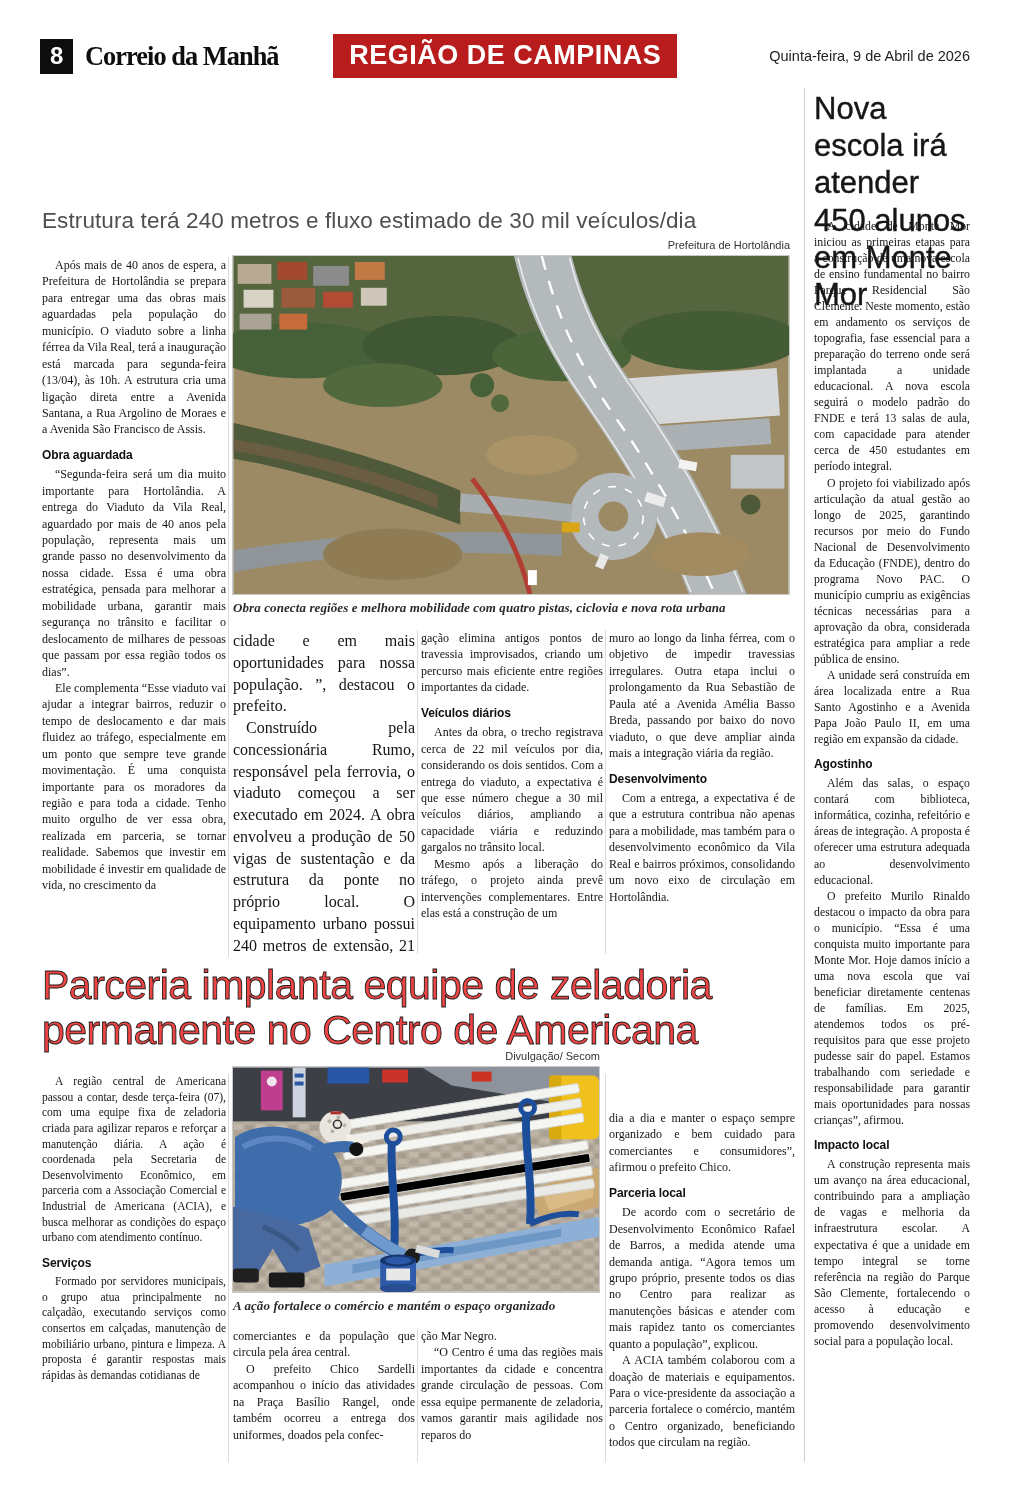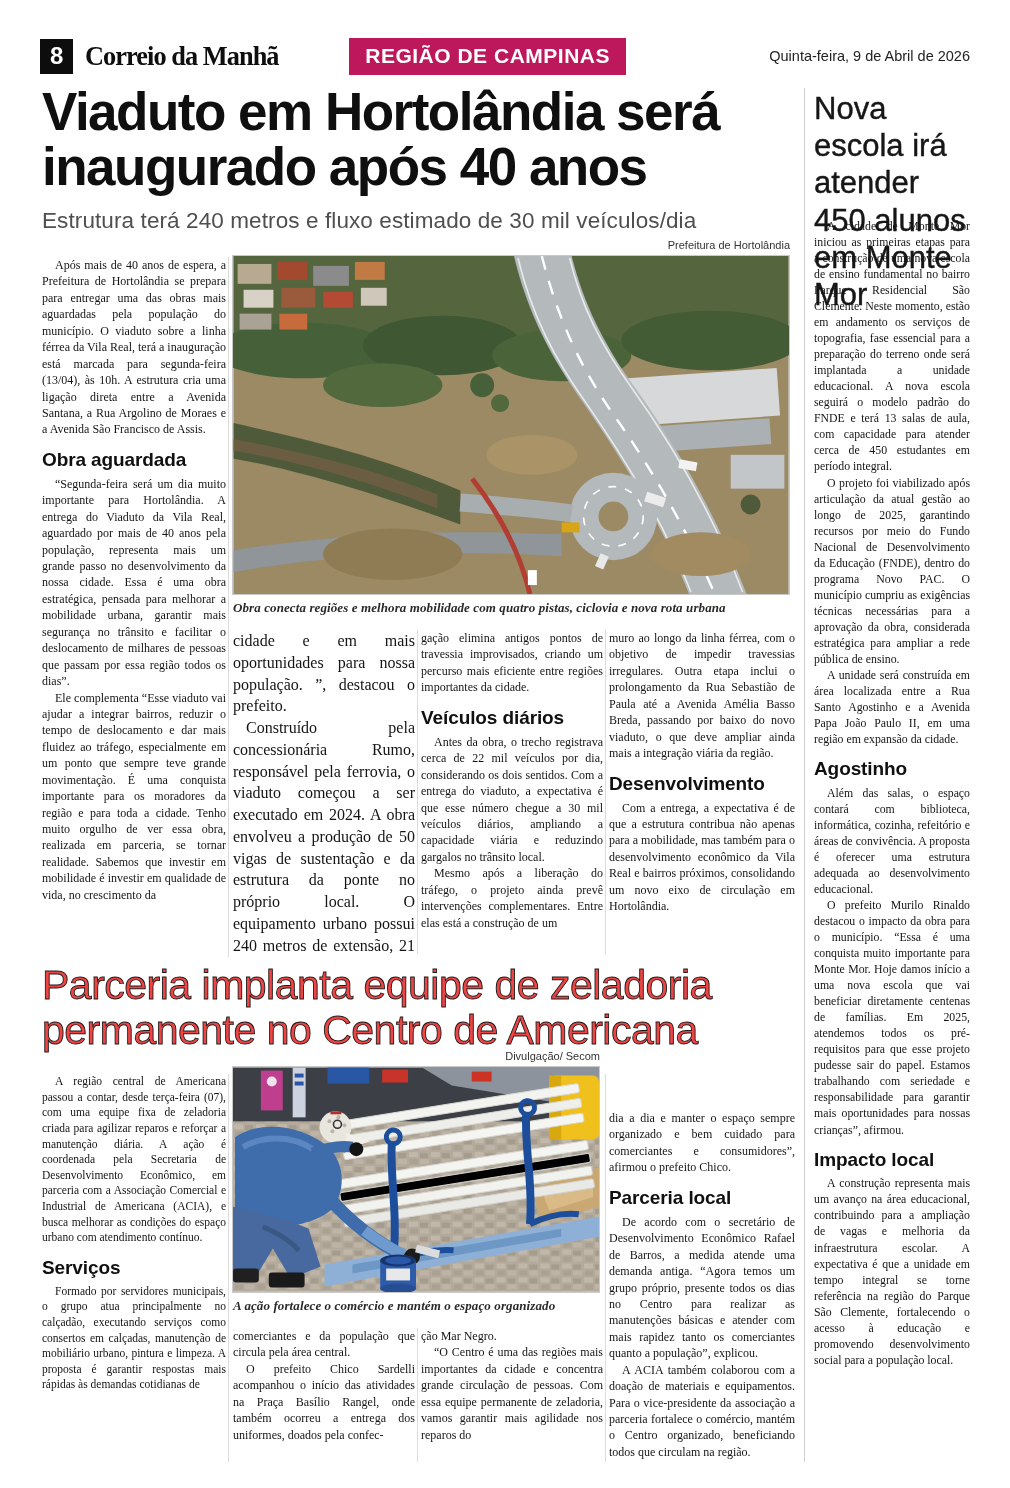--- a/index.html
+++ b/index.html
@@ -4,62 +4,61 @@
 <style>
   html,body{margin:0;padding:0;background:#e8e8e8;}
   .page{position:relative;width:1010px;height:1488px;background:#ffffff;margin:0 auto;overflow:hidden;
         font-family:"Liberation Serif","DejaVu Serif",serif;color:#161616;}
   
   .header{position:absolute;left:40px;top:37px;width:930px;height:38px;display:flex;align-items:center;}
   .pagenum{background:#0d0d0d;color:#fff;font-family:"Liberation Sans",sans-serif;font-weight:700;
            font-size:24px;line-height:1;padding:5px 10px 6px;}
   .nameplate{font-family:"Liberation Serif",serif;font-weight:700;font-size:28px;letter-spacing:-1px;
              margin-left:12px;color:#0e0e0e;transform:scaleX(.94);transform-origin:left center;white-space:nowrap;}
-  .sectionbox{background:#be185d;color:#fff;font-family:"Liberation Sans",sans-serif;font-weight:700;
-              font-size:21px;letter-spacing:.5px;padding:6px 16px 7px;margin-left:58px;white-space:nowrap;}
+  .sectionbox{background:#b91c1c;color:#fff;font-family:"Liberation Sans",sans-serif;font-weight:700;
+              font-size:27px;letter-spacing:.5px;padding:6px 16px 7px;margin-left:42px;white-space:nowrap;}
   .dateline{margin-left:auto;font-family:"Liberation Sans",sans-serif;font-size:14.5px;color:#222;white-space:nowrap;}
   
   .headline1{position:absolute;left:42px;top:84px;width:750px;font-family:"Liberation Sans",sans-serif;
              font-weight:700;font-size:53px;line-height:1.04;letter-spacing:-1.5px;color:#0f0f0f;}
   .deck{position:absolute;left:42px;top:208px;width:750px;font-family:"Liberation Sans",sans-serif;
         font-weight:400;font-size:22.5px;color:#4f4f4f;letter-spacing:.1px;}
   .sidebar-headline{position:absolute;left:814px;top:90px;width:160px;font-family:"Liberation Sans",sans-serif;
         font-weight:400;-webkit-text-stroke:.4px #161616;font-size:31px;line-height:1.2;color:#161616;}
   .headline2{position:absolute;left:42px;top:963px;width:765px;font-family:"Liberation Sans",sans-serif;
              font-weight:400;-webkit-text-stroke:.9px #1a1a1a;font-size:41px;line-height:1.1;
              letter-spacing:-.5px;color:#ef4444;}
   
   .credit{position:absolute;font-family:"Liberation Sans",sans-serif;font-size:11px;color:#333;text-align:right;}
   .photo{position:absolute;border:1px solid #c9c9c9;box-sizing:border-box;overflow:hidden;background:#ccc;}
   .caption{position:absolute;font-family:Liberation Serif, serif;font-style:italic;font-weight:700;
            font-size:13px;color:#2a2a2a;letter-spacing:.1px;}
   
   .col{position:absolute;text-align:justify;font-size:12px;line-height:1.37;color:#141414;overflow:hidden;}
   .col p{margin:0;text-indent:13px;hyphens:auto;}
   .col p.cont{text-indent:0;}
-  .col h4{font-family:"Liberation Sans",sans-serif;font-weight:700;font-size:19px;color:#101010;
+  .col h4{font-family:"Liberation Sans",sans-serif;font-weight:700;font-size:12px;color:#101010;
           margin:9px 0 3px;letter-spacing:-.1px;}
   .f115{font-size:11.5px;line-height:1.36;}
   .f117{font-size:16px;line-height:1.36;}
   .f118{font-size:11.8px;line-height:1.36;}
   .vrule{position:absolute;width:1px;background:#dcdcdc;}
 </style>
 </head>
 <body>
 
 <div class="page">
 
   <div class="header">
     <div class="pagenum">8</div>
     <div class="nameplate">Correio da Manhã</div>
     <div class="sectionbox">REGIÃO DE CAMPINAS</div>
     <div class="dateline">Quinta-feira, 9 de Abril de 2026</div>
   </div>
 
-  <div class="headline1">Viaduto em Hortolândia será inaugurado após 40 anos</div>
   <div class="deck">Estrutura terá 240 metros e fluxo estimado de 30 mil veículos/dia</div>
 
   <div class="sidebar-headline">Nova escola irá atender 450 alunos em Monte Mor</div>
 
   <div class="credit" style="left:232px;top:239px;width:558px;">Prefeitura de Hortolândia</div>
 
   <div class="photo" style="left:232px;top:255px;width:558px;height:340px;">
     <svg width="556" height="338" viewBox="0 0 558 340">
       <rect width="558" height="340" fill="#9b8a63"></rect>
       <rect width="558" height="98" fill="#55663f"></rect>
@@ -144,21 +143,21 @@
     <p class="cont">muro ao longo da linha férrea, com o objetivo de impedir travessias irregulares. Outra etapa inclui o prolongamento da Rua Sebastião de Paula até a Avenida Amélia Basso Breda, passando por baixo do novo viaduto, o que deve ampliar ainda mais a integração viária da região.</p>
     <h4>Desenvolvimento</h4>
     <p>Com a entrega, a expectativa é de que a estrutura contribua não apenas para a mobilidade, mas também para o desenvolvimento econômico da Vila Real e bairros próximos, consolidando um novo eixo de circulação em Hortolândia.</p>
   </div>
 
   <div class="col f118" style="left:814px;top:218px;width:156px;height:1244px;">
     <p>A cidade de Monte Mor iniciou as primeiras etapas para a construção de uma nova escola de ensino fundamental no bairro Parque Residencial São Clemente. Neste momento, estão em andamento os serviços de topografia, fase essencial para a preparação do terreno onde será implantada a unidade educacional. A nova escola seguirá o modelo padrão do FNDE e terá 13 salas de aula, com capacidade para atender cerca de 450 estudantes em período integral.</p>
     <p>O projeto foi viabilizado após articulação da atual gestão ao longo de 2025, garantindo recursos por meio do Fundo Nacional de Desenvolvimento da Educação (FNDE), dentro do programa Novo PAC. O município cumpriu as exigências técnicas necessárias para a aprovação da obra, considerada estratégica para ampliar a rede pública de ensino.</p>
     <p>A unidade será construída em área localizada entre a Rua Santo Agostinho e a Avenida Papa João Paulo II, em uma região em expansão da cidade.</p>
     <h4>Agostinho</h4>
-    <p>Além das salas, o espaço contará com biblioteca, informática, cozinha, refeitório e áreas de convivência. A proposta é oferecer uma estrutura adequada ao desenvolvimento educacional.</p>
+    <p>Além das salas, o espaço contará com biblioteca, informática, cozinha, refeitório e áreas de integração. A proposta é oferecer uma estrutura adequada ao desenvolvimento educacional.</p>
     <p>O prefeito Murilo Rinaldo destacou o impacto da obra para o município. “Essa é uma conquista muito importante para Monte Mor. Hoje damos início a uma nova escola que vai beneficiar diretamente centenas de famílias. Em 2025, atendemos todos os pré-requisitos para que esse projeto pudesse sair do papel. Estamos trabalhando com seriedade e responsabilidade para garantir mais oportunidades para nossas crianças”, afirmou.</p>
     <h4>Impacto local</h4>
     <p>A construção representa mais um avanço na área educacional, contribuindo para a ampliação de vagas e melhoria da infraestrutura escolar. A expectativa é que a unidade em tempo integral se torne referência na região do Parque São Clemente, fortalecendo o acesso à educação e promovendo desenvolvimento social para a população local.</p>
   </div>
 
   <div class="headline2">Parceria implanta equipe de zeladoria permanente no Centro de Americana</div>
 
   <div class="credit" style="left:232px;top:1050px;width:368px;">Divulgação/ Secom</div>
 
   <div class="photo" style="left:232px;top:1066px;width:368px;height:227px;">

